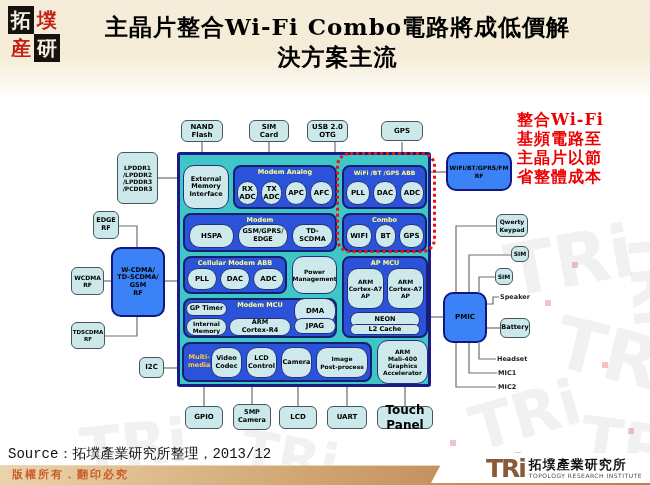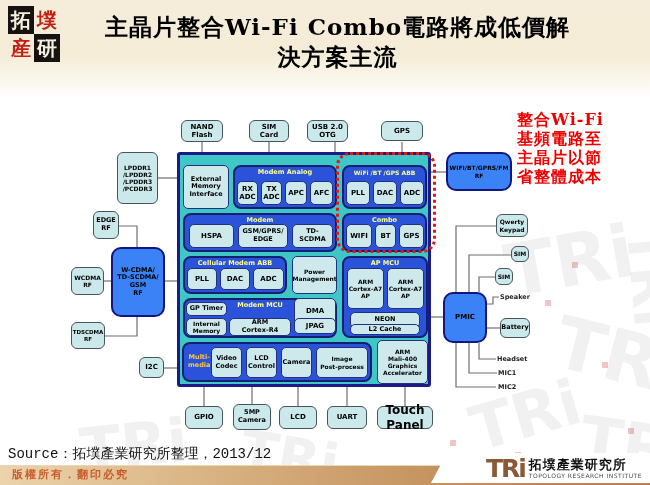--- a/index.html
+++ b/index.html
@@ -30,21 +30,21 @@
   svg.wires{position:absolute;left:0;top:0;z-index:1;}
   .node{position:absolute;box-sizing:border-box;display:flex;align-items:center;justify-content:center;
         text-align:center;white-space:pre-line;font-weight:bold;font-size:7px;line-height:1.18;
         color:#000;z-index:2;}
   .n-soc{background:#3fc6c6;border:3px solid #1a1a88;border-radius:3px;z-index:1;}
   .n-group{background:#2b53d9;border:2px solid #13206f;border-radius:8px;
            align-items:flex-start;padding-top:2px;z-index:2;}
   .group-label{color:#ffff8c;font-weight:bold;font-size:6.5px;white-space:pre-line;text-align:center;}
   .lp-left{align-items:center;justify-content:flex-start;padding-top:0;padding-left:4px;}
   .lp-left .group-label{color:#ffc83c;}
-  .n-leaf{background:#cde9ec;border:1px solid #22307d;border-radius:5px;z-index:3;}
+  .n-leaf{background:#cde9ec;border:1px solid #22307d;border-radius:11px;z-index:3;}
   .n-ext{background:#cbe8ea;border:1.3px solid #48545e;border-radius:6px;}
   .n-teal{background:#3b82f6;border:2px solid #15157f;border-radius:10px;}
   .n-text{border:none;background:transparent;justify-content:flex-start;text-align:left;
           font-size:6.5px;color:#222;}
   .n-dotted{border:3px dotted #ea1212;border-radius:14px;background:transparent;z-index:4;}
   
   .source-line{position:absolute;left:8px;top:445px;z-index:5;color:#111;
                font-size:14px;font-family:Liberation Mono, monospace;}
   .footer-bar{position:absolute;left:0;bottom:0;width:650px;height:19px;z-index:2;
     background:linear-gradient(90deg,#ecd3ab 0%,#dab585 30%,#c3905c 70%,#b5824e 100%);

